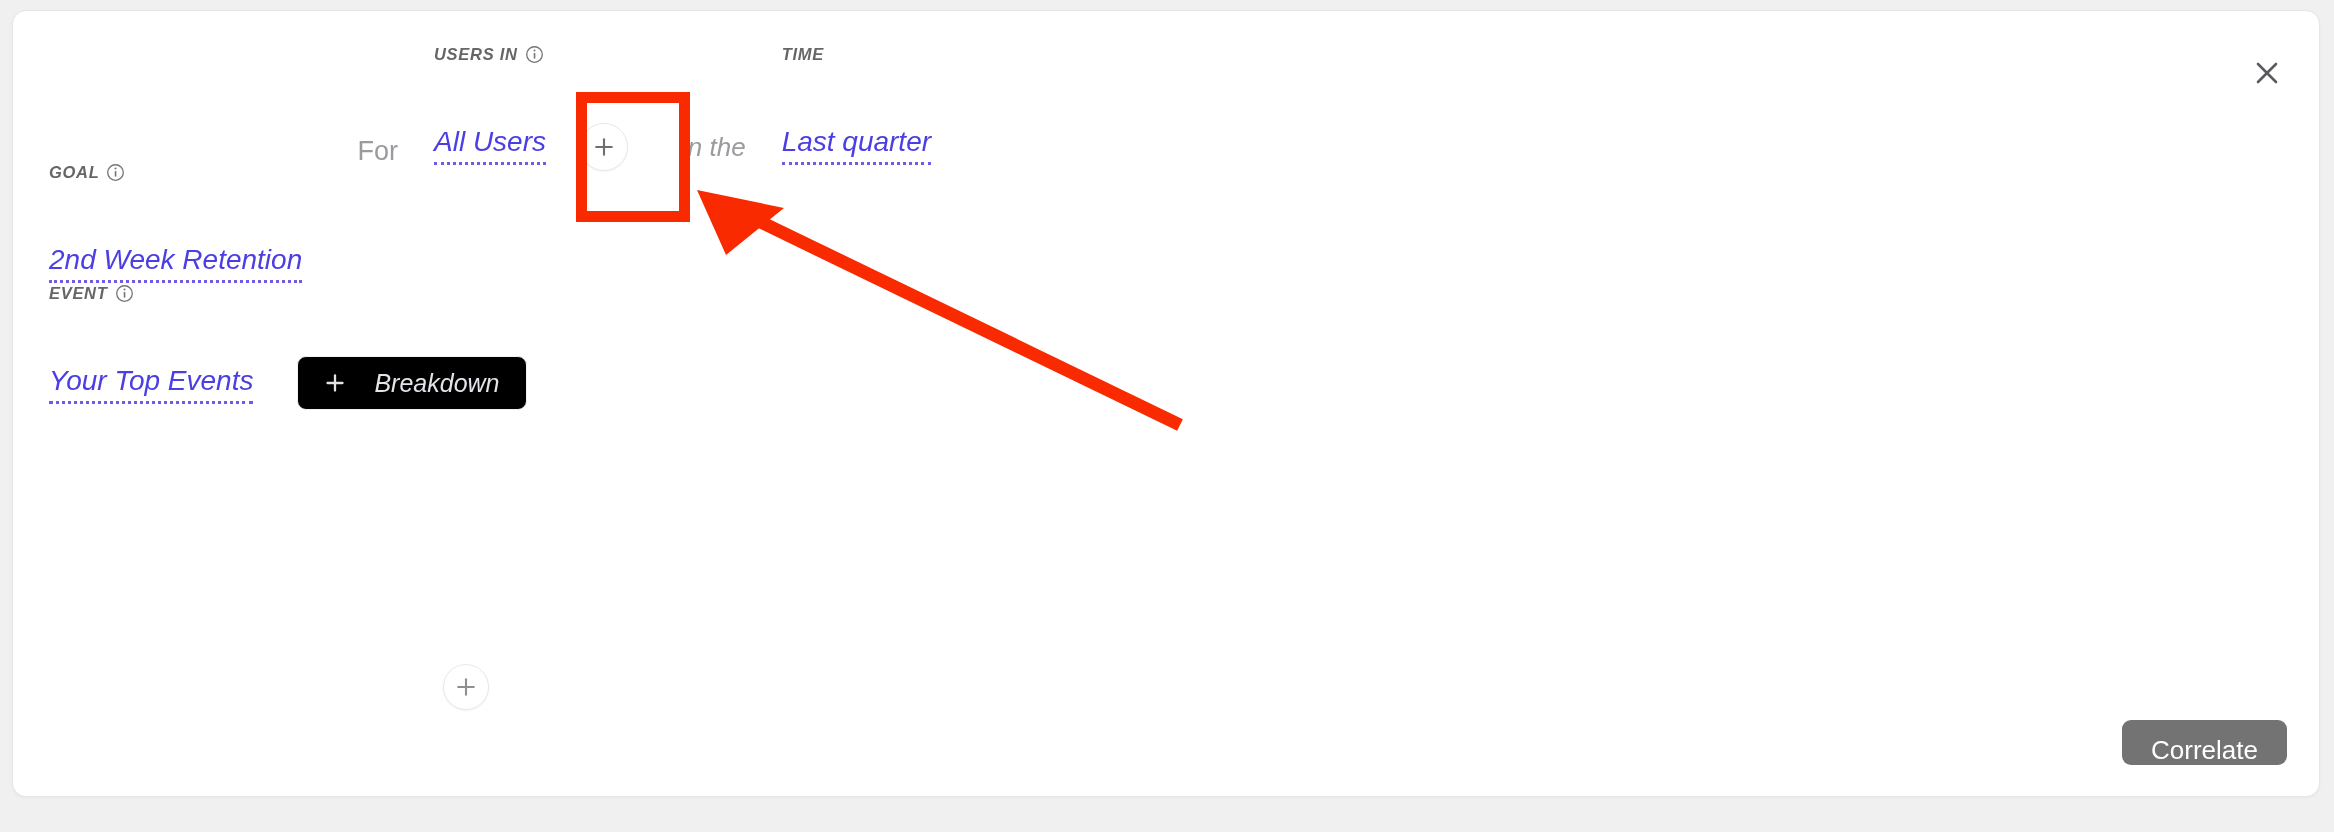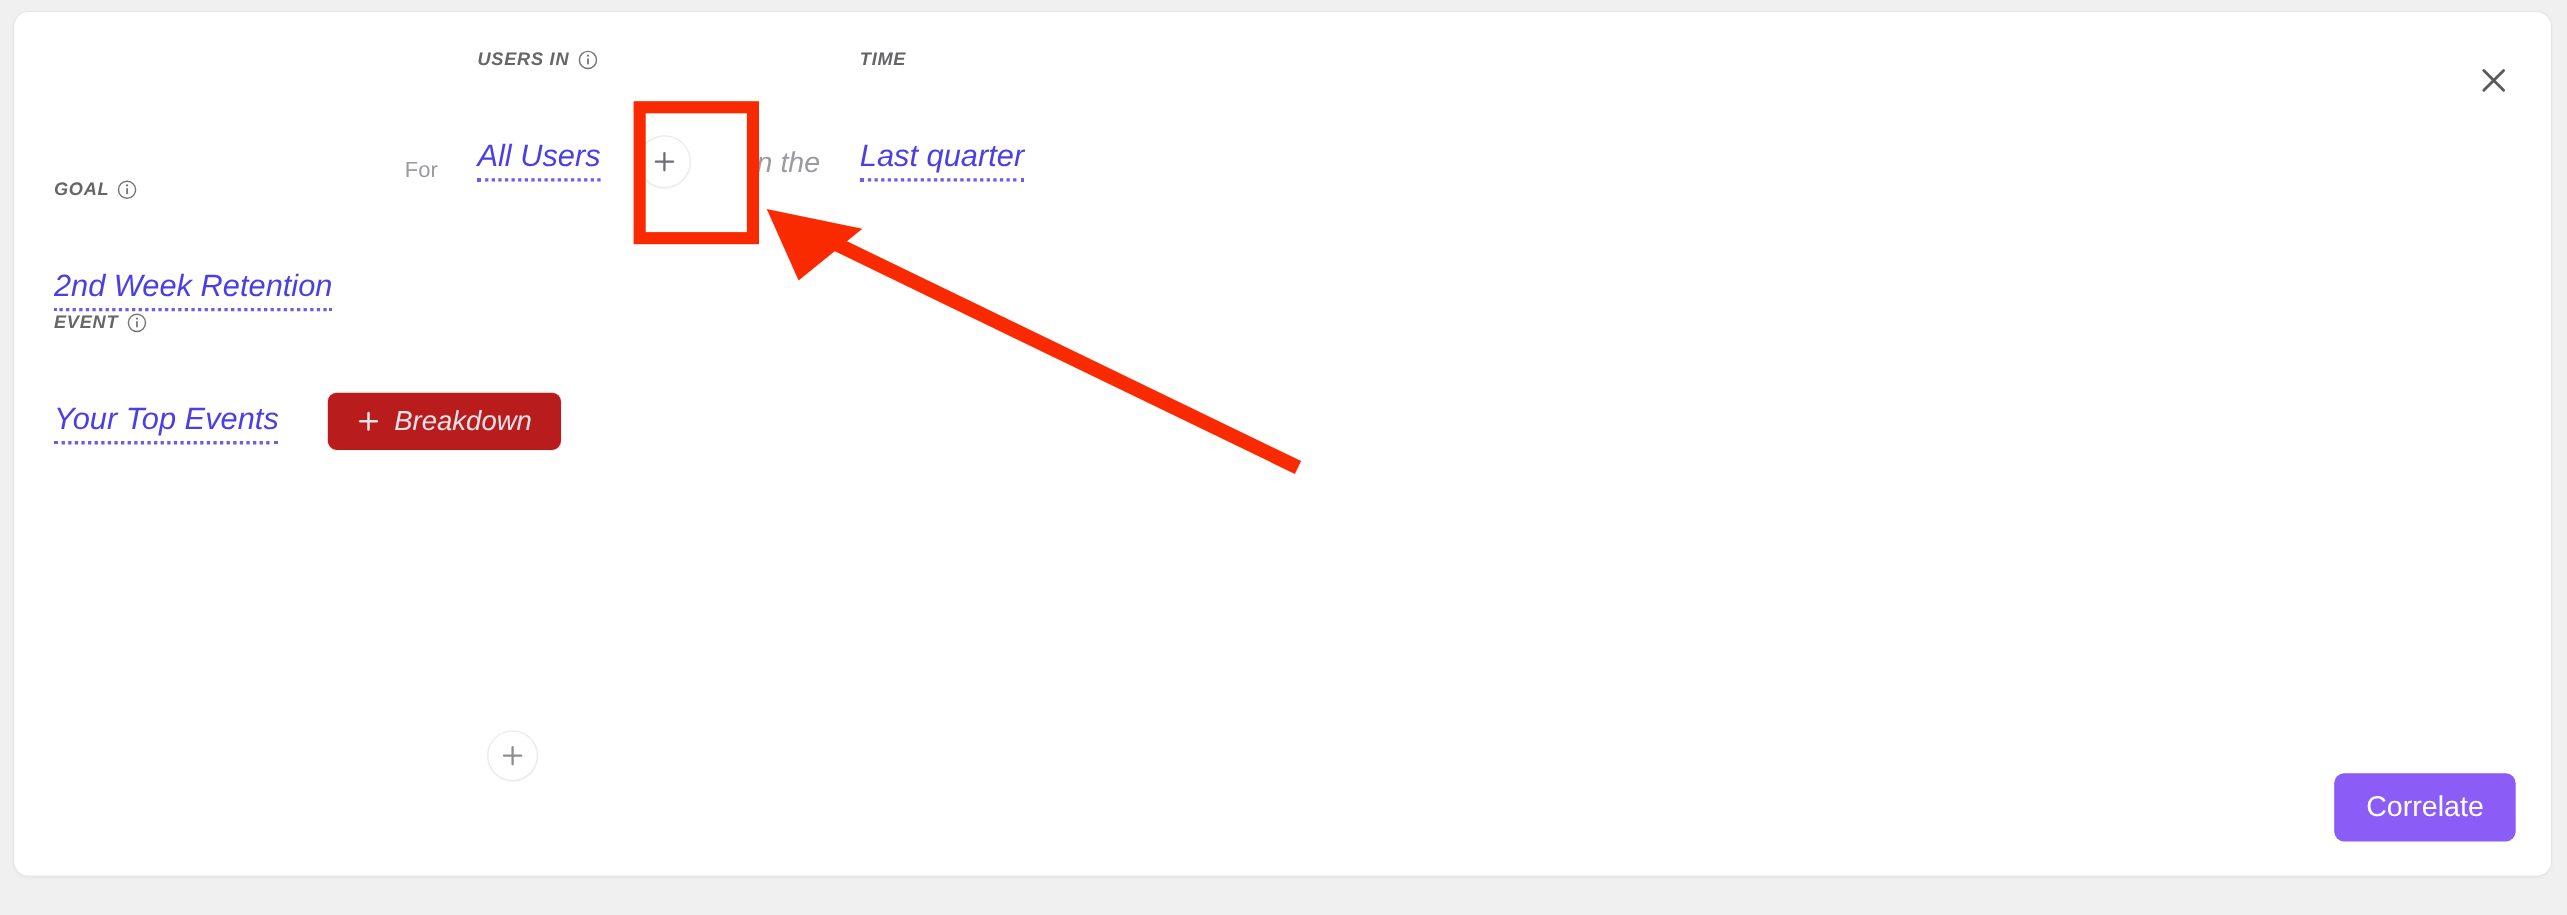--- a/index.html
+++ b/index.html
@@ -57,21 +57,21 @@
     height: 74px;
   }
   #row-users { top: 90px; }
   #row-goal  { top: 208px; }
   #row-event { top: 329px; }
 
   .prefix {
     width: 385px;
     text-align: right;
     padding-right: 0;
-    font-size: 20px;
+    font-size: 27px;
     color: #9a9a9f;
     line-height: 1;
     padding-bottom: 10px;
     box-sizing: border-box;
     white-space: nowrap;
   }
 
   .field-group {
     position: relative;
     margin-left: 36px;
@@ -145,24 +145,24 @@
   #time-field { margin-left: 36px; }
 
   
   #breakdown-btn {
     margin-left: 44px;
     margin-bottom: 4px;
     height: 54px;
     padding: 0 26px;
     border: 1px solid #f1f1f4;
     border-radius: 9px;
-    background: #b91c1c;
+    background: #000000;
     display: flex;
     align-items: center;
-    gap: 12px;
+    gap: 28px;
     cursor: pointer;
     box-sizing: border-box;
   }
   #breakdown-btn .bd-label {
     font-size: 25px;
     color: #e3e3e9;
     white-space: nowrap;
   }
 
   
@@ -172,26 +172,26 @@
     top: 653px;
     width: 46px;
     height: 46px;
   }
 
   
   #correlate-btn {
     position: absolute;
     right: 32px;
     bottom: 31px;
-    background: #8b5cf6;
+    background: #737373;
     color: #ffffff;
     font-size: 26px;
     border: none;
     border-radius: 9px;
-    padding: 17px 29px 19px 29px;
+    padding: 17px 29px 2px 29px;
     cursor: pointer;
     font-family: "Liberation Sans", sans-serif;
     line-height: 1;
   }
 
   
   #annotation-box {
     position: absolute;
     left: 576px;
     top: 92px;

